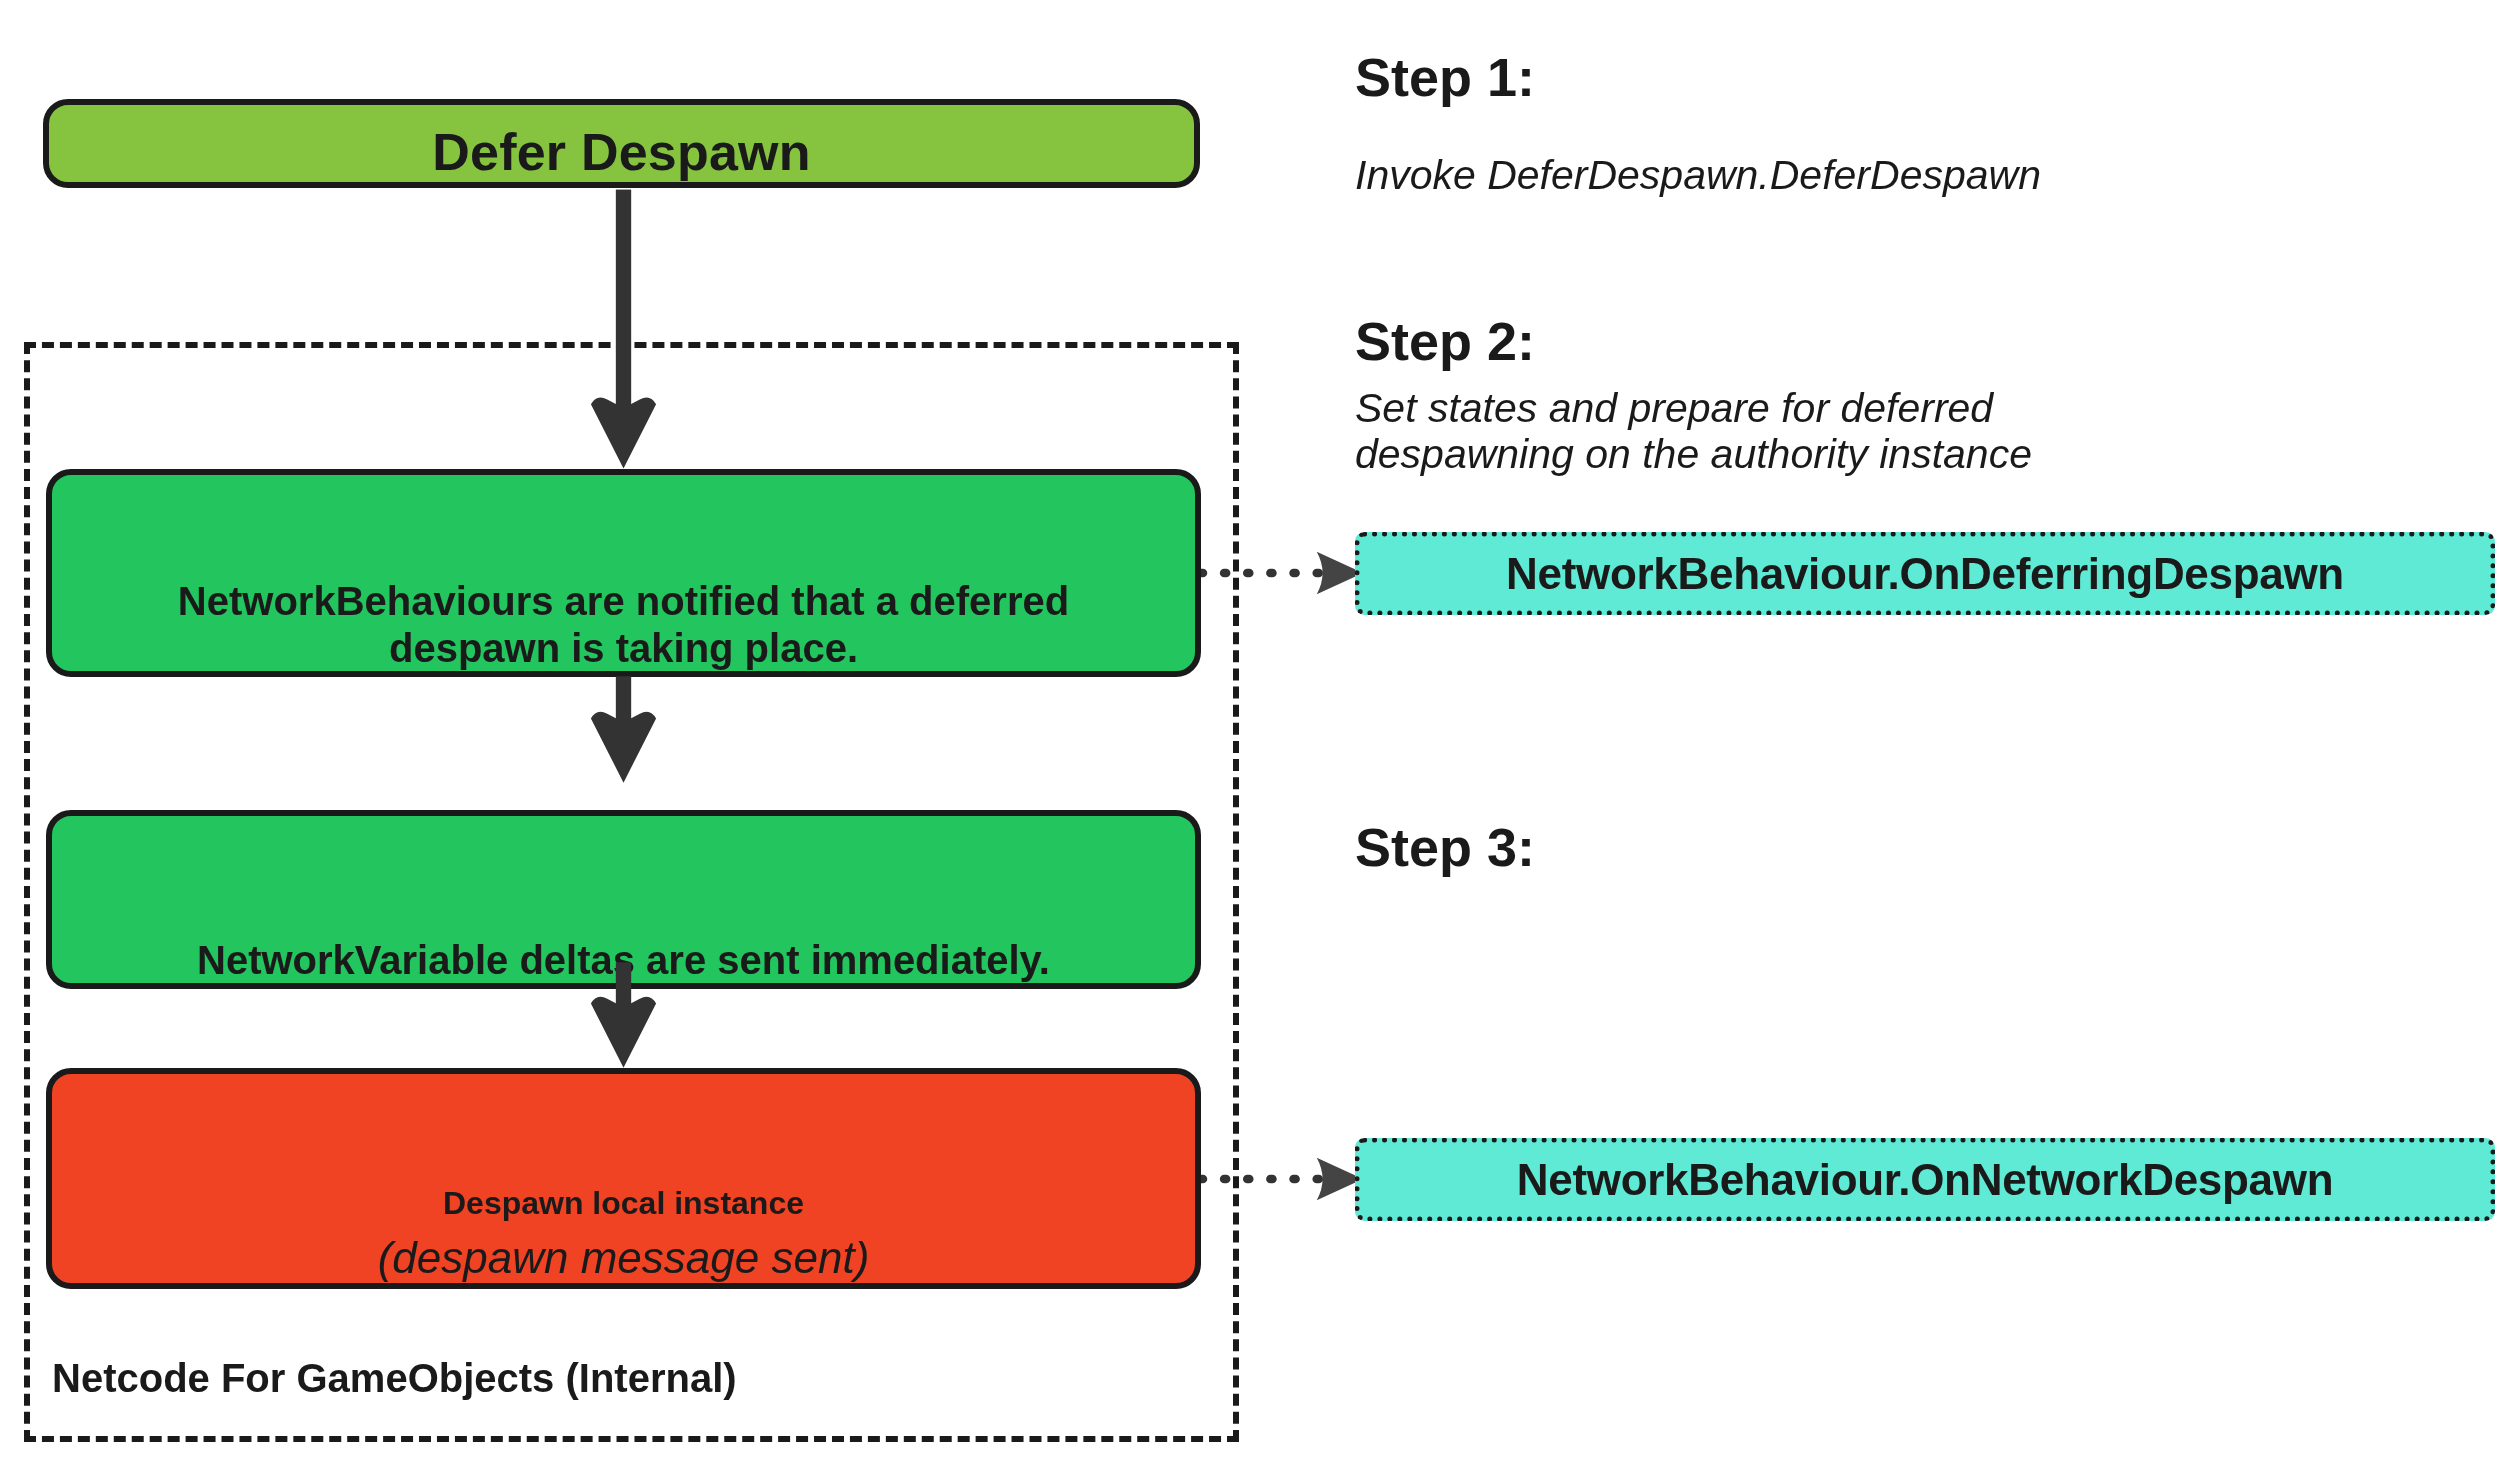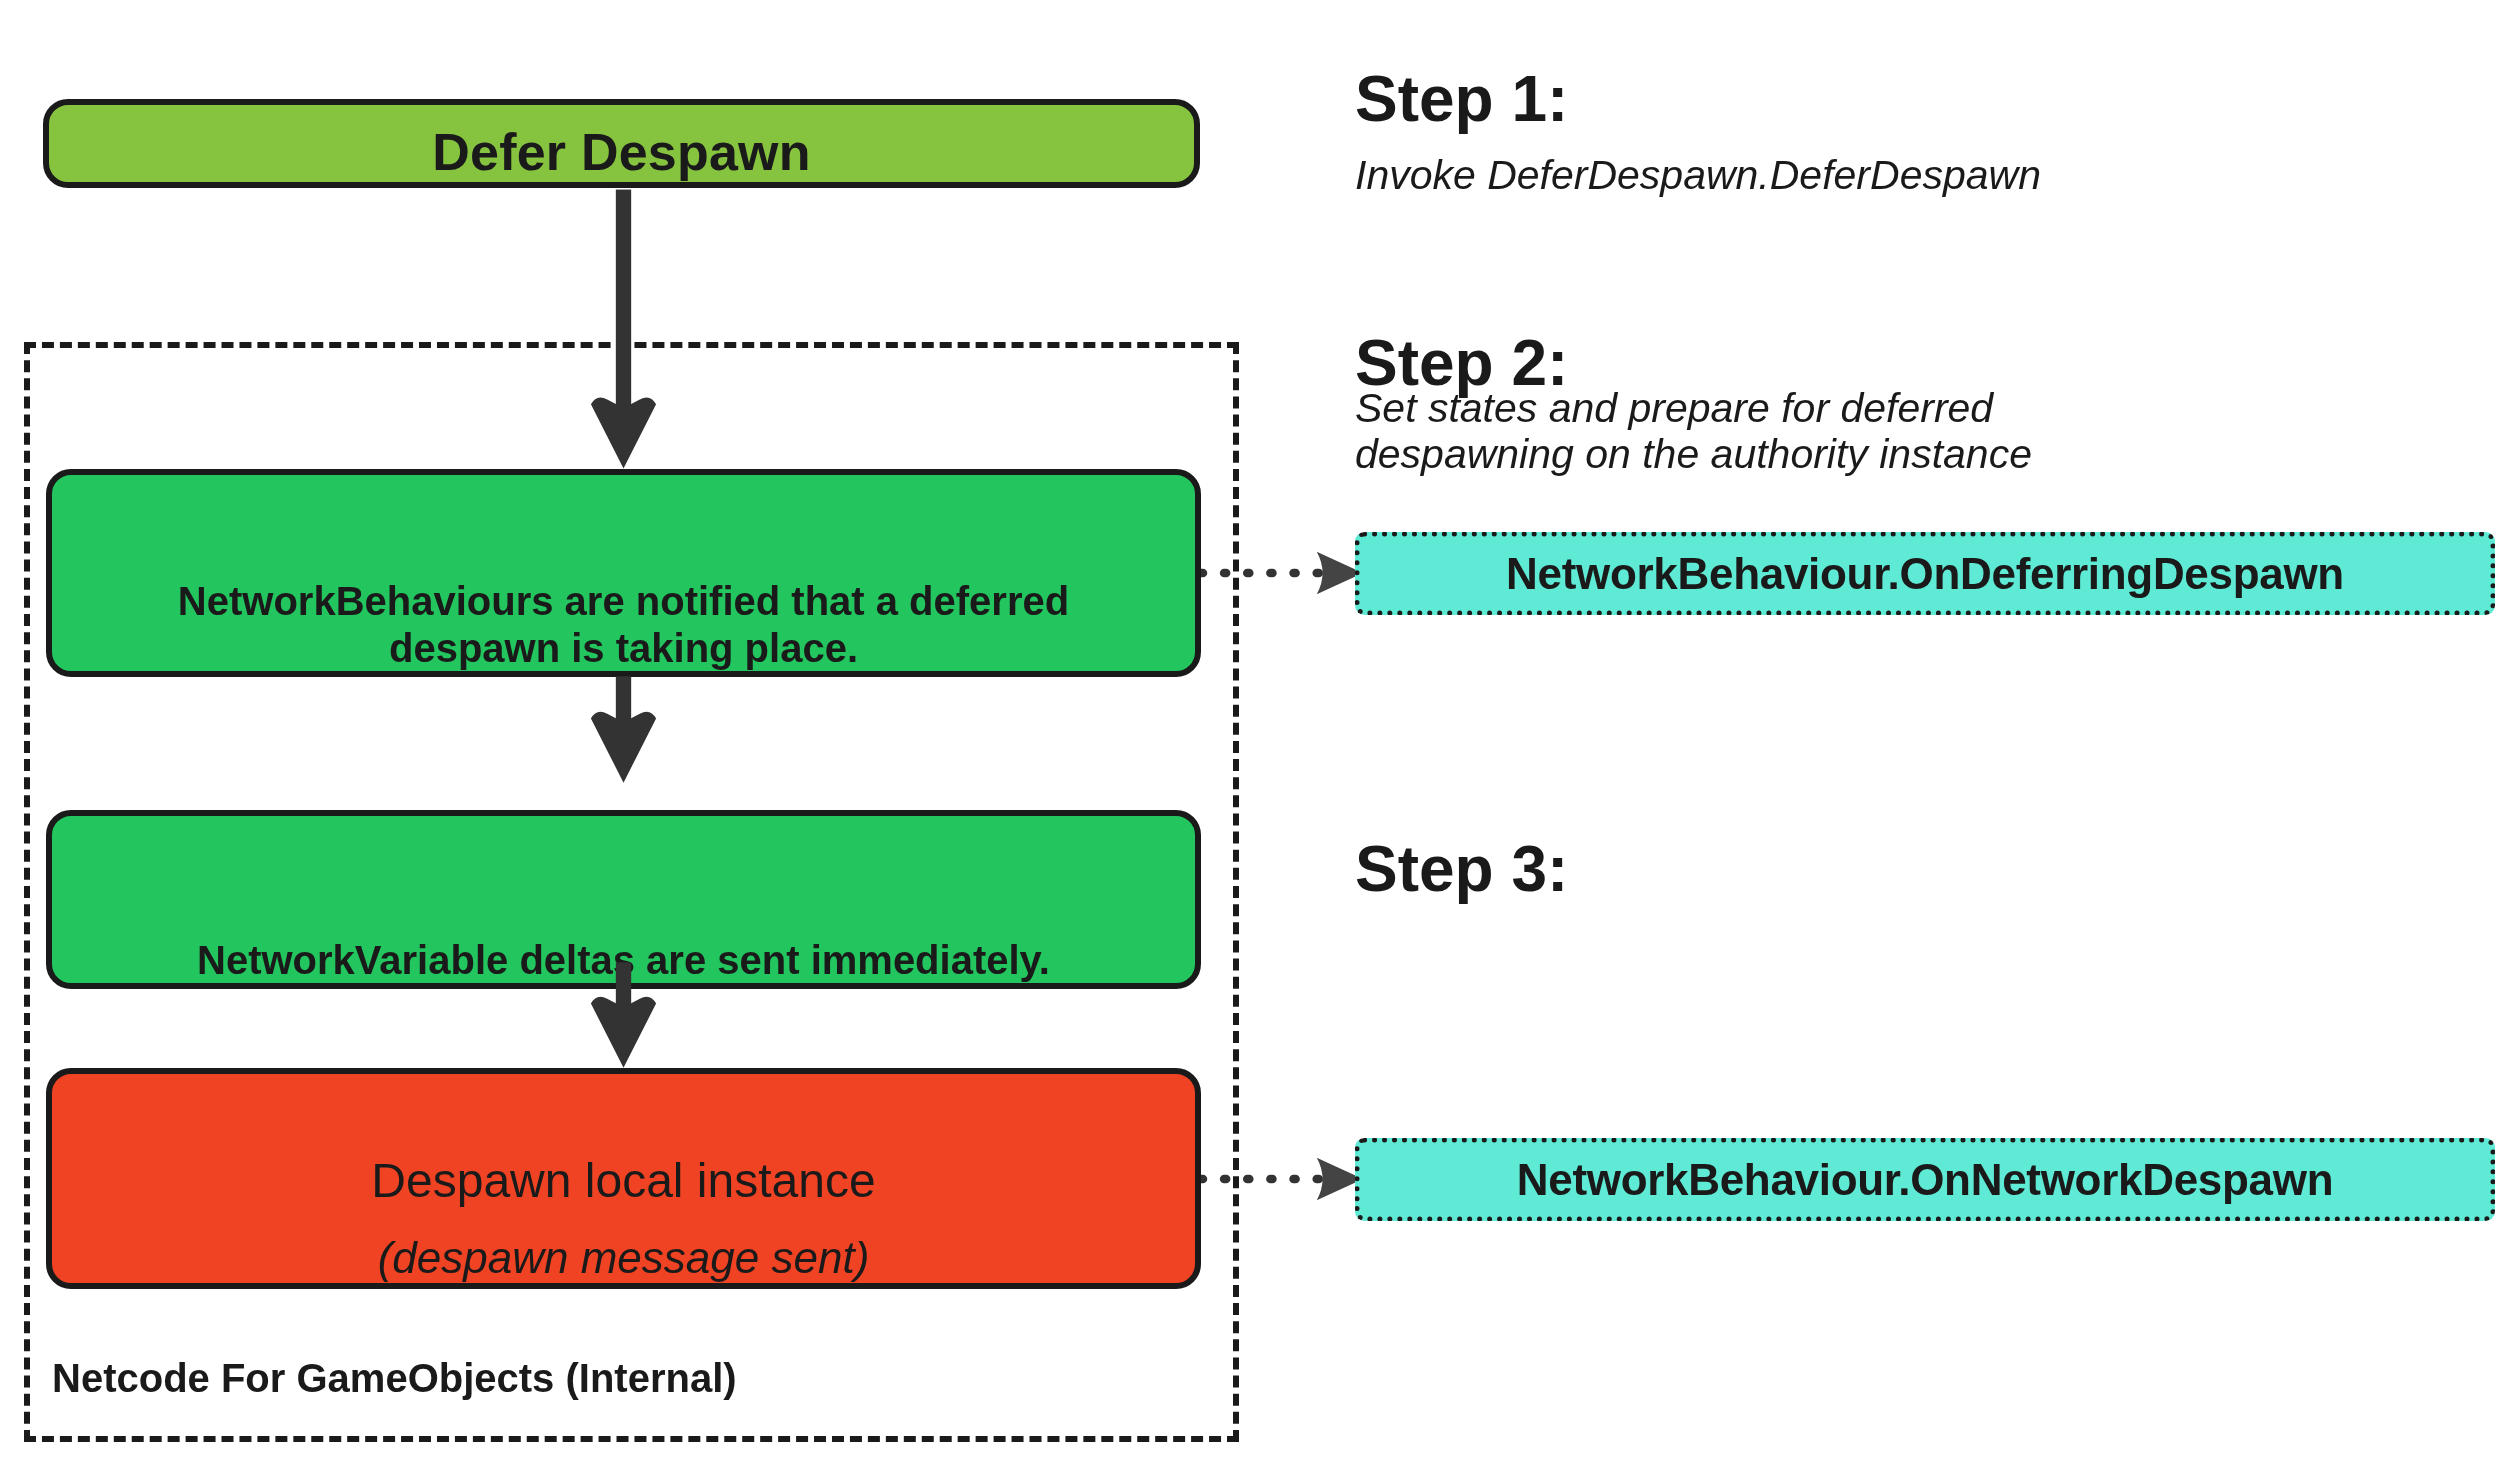--- a/index.html
+++ b/index.html
@@ -42,23 +42,23 @@
   .node-step {
     background: #22c55e;
     font-weight: bold;
     font-size: 40px;
     padding: 0 40px;
   }
   .node-end {
     background: #ef4323;
   }
   .node-end .line1 {
-    font-weight: normal;
-    font-size: 48px;
-    margin-bottom: 23px;
+    font-weight: bold;
+    font-size: 32px;
+    margin-bottom: 10px;
   }
   .node-end .line2 {
     font-style: italic;
     font-size: 44px;
   }
 
   
   .group-box {
     position: absolute;
     box-sizing: border-box;
@@ -74,23 +74,22 @@
 
   
   .v-arrow {
     position: absolute;
   }
 
   
   .step-title {
     position: absolute;
     font-weight: bold;
-    font-size: 64px;
+    font-size: 54px;
     white-space: nowrap;
-    margin-top: 16px;
   }
   .step-body {
     position: absolute;
     font-style: italic;
     font-size: 41px;
     line-height: 1.13;
     white-space: pre-line;
   }
 
   

